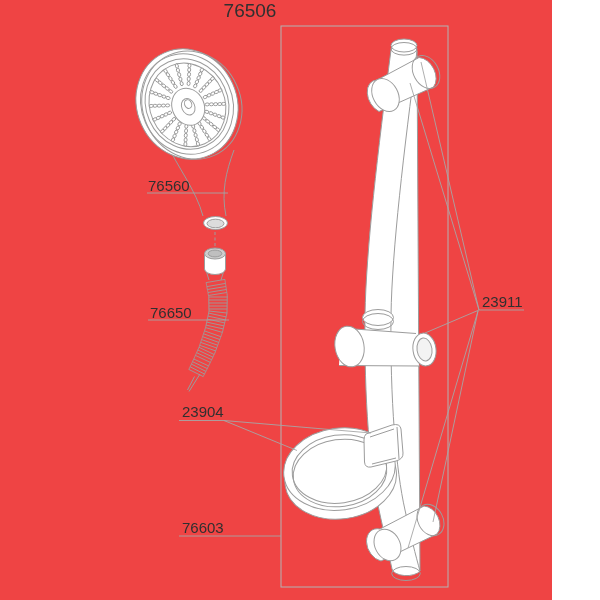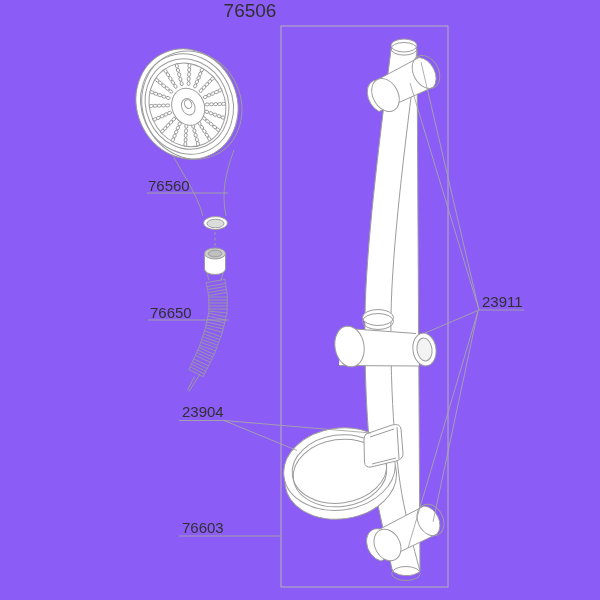--- a/index.html
+++ b/index.html
@@ -1,16 +1,16 @@
 <!DOCTYPE html>
 <html><head>
 <meta charset="utf-8">
 <style>
   html,body{margin:0;padding:0;background:#ffffff;}
-  #stage{position:relative;width:600px;height:600px;background:#8b5cf6;overflow:hidden;
+  #stage{position:relative;width:552px;height:600px;background:#ef4444;overflow:hidden;
          font-family:"Liberation Sans", sans-serif;text-decoration:underline;}
   svg{position:absolute;left:0;top:0;}
   .ln{stroke:#9c9c9c;stroke-width:1;fill:none;}
   .lnw{stroke:#9c9c9c;stroke-width:1;fill:#ffffff;}
   .leader{stroke:#a6a6a6;stroke-width:0.9;fill:none;}
   .plabel{font-family:"Liberation Sans", sans-serif;font-size:15px;fill:#303030;}
   .ptitle{font-family:"Liberation Sans", sans-serif;font-size:19px;fill:#303030;text-anchor:middle;}
 </style>
 </head>
 <body>

